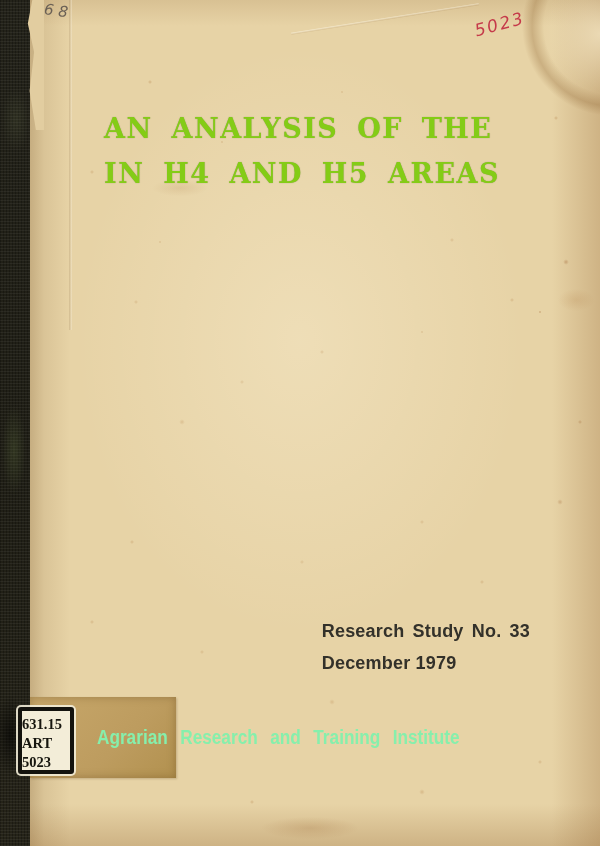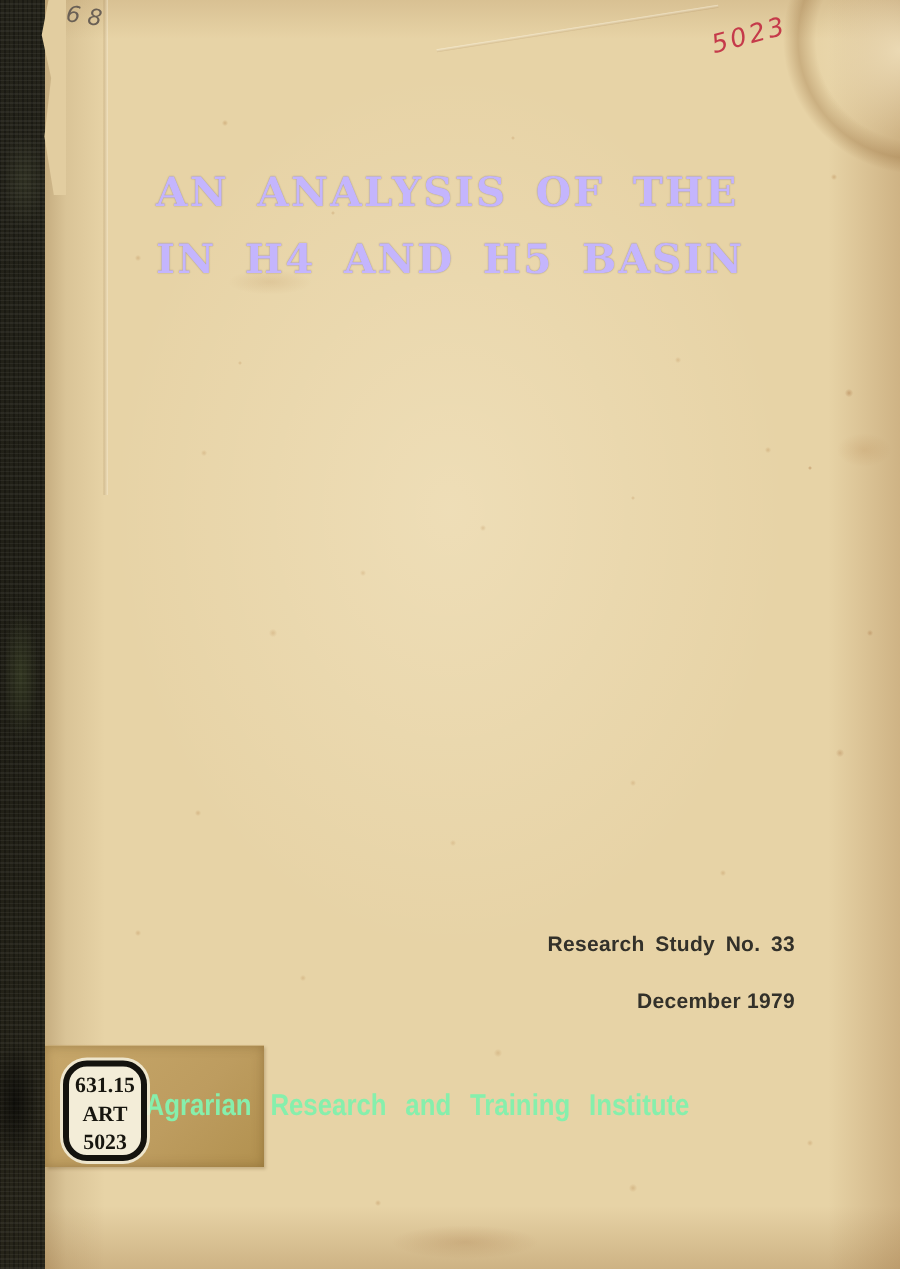--- a/index.html
+++ b/index.html
@@ -70,39 +70,39 @@
   
   .hw-pencil{position:absolute;left:44px;top:2px;z-index:5;
     font-family:"DejaVu Sans",sans-serif;font-style:italic;font-size:15px;
     color:#6a6055;letter-spacing:5px;transform:rotate(8deg);}
   .hw-red{position:absolute;left:474px;top:14px;z-index:5;
     font-family:"DejaVu Sans",sans-serif;font-style:italic;font-size:17px;
     color:#c53a4a;letter-spacing:2px;transform:rotate(-15deg);}
   
   .title{position:absolute;left:104px;top:106px;z-index:5;
     font-family:"DejaVu Serif",serif;font-weight:bold;font-size:27px;
-    line-height:45px;color:#c4b5fd;letter-spacing:1.5px;word-spacing:8px;
+    line-height:45px;color:#84cc16;letter-spacing:1.5px;word-spacing:8px;
     text-shadow:0 0 1px rgba(43,42,32,.4);}
   
-  .imprint{position:absolute;right:70px;top:621px;z-index:5;text-align:right;
-    font-weight:bold;font-size:14px;color:#33312a;letter-spacing:.2px;}
+  .imprint{position:absolute;right:70px;top:621px;z-index:5;
+    font-weight:bold;font-size:18px;color:#33312a;letter-spacing:.2px;}
   .imprint .no{word-spacing:3px;}
-  .imprint .date{margin-top:22px;}
+  .imprint .date{margin-top:11px;}
   
   .sticker{position:absolute;left:30px;top:697px;width:146px;height:81px;z-index:4;
     background:linear-gradient(135deg,#c7a76a, #bd9c5f 60%, #b2914f);
     box-shadow:inset 0 0 8px rgba(90,60,20,.35), 1px 1px 2px rgba(90,60,20,.25);}
   .publisher{position:absolute;left:97px;top:722px;z-index:6;
     font-weight:bold;font-size:20px;color:#86efac;line-height:31px;white-space:nowrap;}
   .publisher .pline{display:inline-block;transform:scaleX(.86);transform-origin:0 0;
     word-spacing:9px;letter-spacing:0px;}
   
-  .lib-label{position:absolute;left:42px;top:707px;width:48px;height:55px;z-index:6;
-    background:#f3edd8;border:4px solid #14130e;border-radius:16px;
-    text-align:center;font-family:"Liberation Serif",serif;font-weight:bold;
+  .lib-label{position:absolute;left:18px;top:707px;width:48px;height:55px;z-index:6;
+    background:#f3edd8;border:4px solid #14130e;border-radius:3px;
+    text-align:left;font-family:"Liberation Serif",serif;font-weight:bold;
     font-size:14.5px;line-height:19px;color:#17160f;padding-top:4px;
     box-shadow:0 0 0 2px rgba(243,237,216,.9);}
 </style>
 </head>
 <body>
 
 <div class="stage">
 
   <div class="paper"></div>
   <div class="spots"></div>
@@ -111,21 +111,21 @@
   <div class="binding"></div>
   <div class="binding-tear"></div>
   <div class="crease-left"></div>
   <div class="crease-top"></div>
 
   <div class="hw-pencil">68</div>
   <div class="hw-red">5023</div>
 
   <div class="title">
     <div>AN ANALYSIS OF THE</div>
-    <div>IN H4 AND H5 BASIN</div>
+    <div>IN H4 AND H5 AREAS</div>
   </div>
 
   <div class="imprint">
     <div class="no">Research Study No. 33</div>
     <div class="date">December 1979</div>
   </div>
 
   <div class="sticker"></div>
 
   <div class="publisher">

